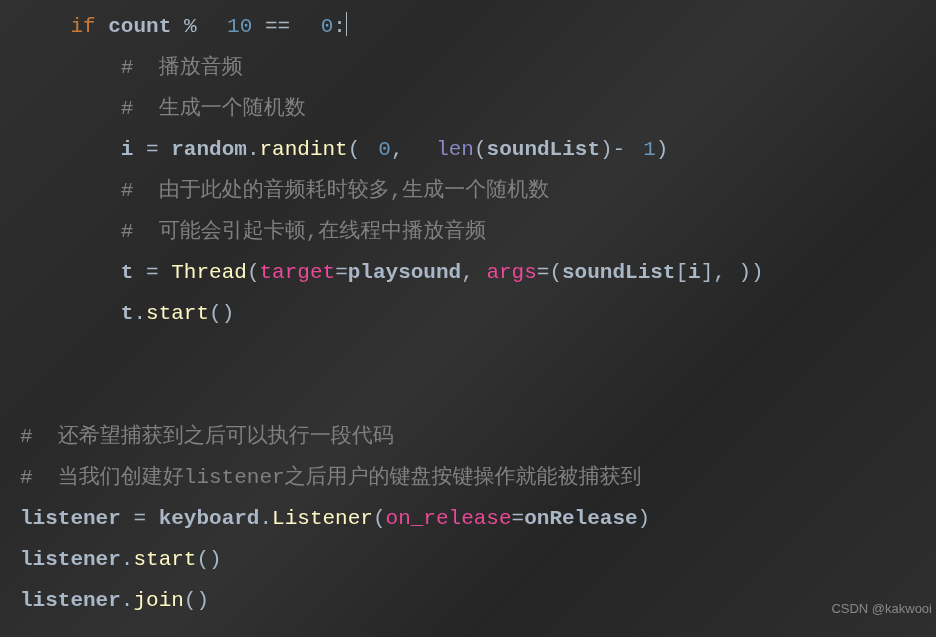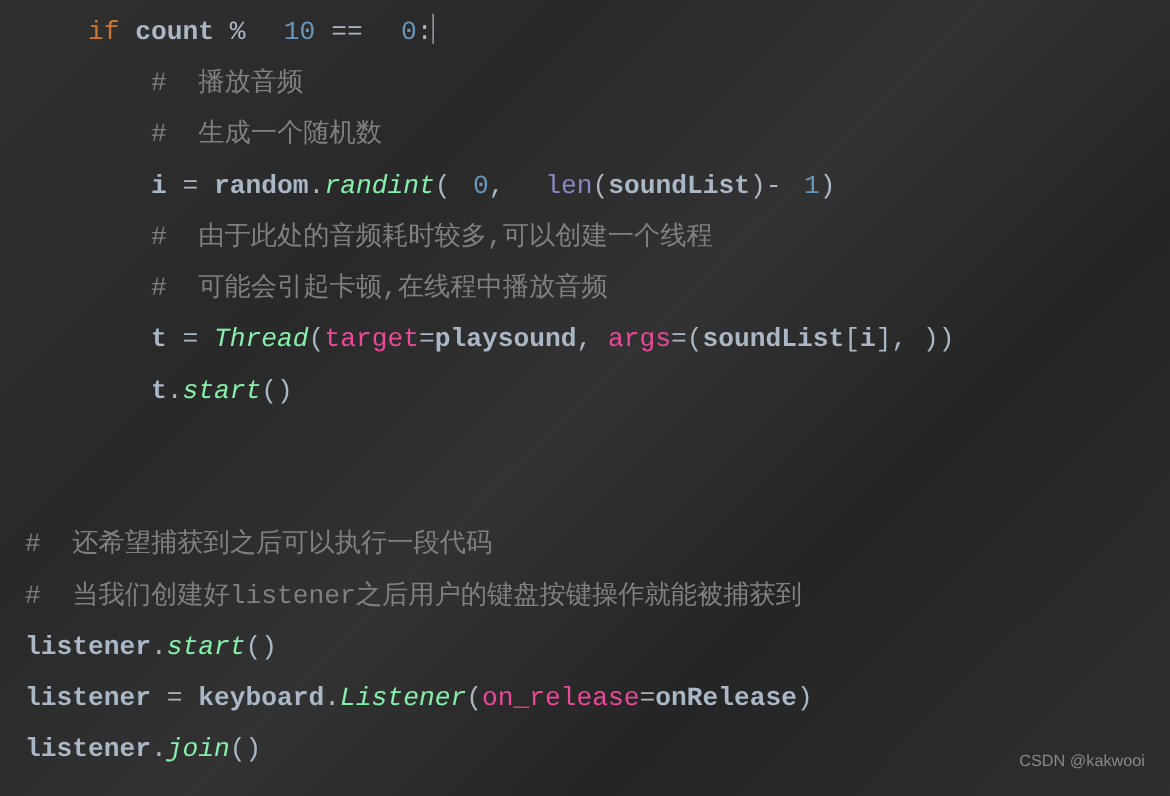--- a/index.html
+++ b/index.html
@@ -37,36 +37,36 @@
       white-space: pre;
       padding-left: 20px;
       height: 41px;
     }
     .kw { color: #cc7832; }
     .var { color: #a9b7c6; font-weight: bold; }
     .op { color: #a9b7c6; }
     .num { color: #6897bb; margin-left: 18px; }
     .punct { color: #a9b7c6; }
     .comment { color: #808080; }
-    .func { color: #86efac; font-style: italic; }
+    .func { color: #fef9c3; }
     .param { color: #ec4899; }
     .builtin { color: #8888c6; margin-left: 20px; }
     .cursor {
       display: inline-block;
       width: 1px;
       height: 24px;
       background: #a9b7c6;
       vertical-align: middle;
       position: relative;
       top: -2px;
     }
     .watermark {
       position: absolute;
       bottom: 8px;
-      right: 20px;
+      right: 4px;
       color: #888;
       font-size: 13px;
       font-family: Arial, sans-serif;
       z-index: 2;
     }
     .blank-line {
       height: 41px;
     }
   </style>
 </head>
@@ -77,36 +77,36 @@
 <div class="code-container">
 
   <div class="line"><span class="var">    </span><span class="kw">if</span><span class="var"> </span><span class="var">count</span><span class="var"> </span><span class="op">%</span><span class="var"> </span><span class="num">10</span><span class="var"> </span><span class="op">==</span><span class="var"> </span><span class="num">0</span><span class="punct">:</span><span class="cursor"></span></div>
 
   <div class="line"><span class="var">        </span><span class="comment">#  播放音频</span></div>
 
   <div class="line"><span class="var">        </span><span class="comment">#  生成一个随机数</span></div>
 
   <div class="line"><span class="var">        </span><span class="var">i</span><span class="var"> </span><span class="op">=</span><span class="var"> </span><span class="var">random</span><span class="punct">.</span><span class="func">randint</span><span class="punct">(</span><span class="num">0</span><span class="punct">, </span><span class="builtin">len</span><span class="punct">(</span><span class="var">soundList</span><span class="punct">)</span><span class="op">-</span><span class="num">1</span><span class="punct">)</span></div>
 
-  <div class="line"><span class="var">        </span><span class="comment">#  由于此处的音频耗时较多,可以创建一个线程</span></div>
+  <div class="line"><span class="var">        </span><span class="comment">#  由于此处的音频耗时较多,生成一个随机数</span></div>
 
   <div class="line"><span class="var">        </span><span class="comment">#  可能会引起卡顿,在线程中播放音频</span></div>
 
   <div class="line"><span class="var">        </span><span class="var">t</span><span class="var"> </span><span class="op">=</span><span class="var"> </span><span class="func">Thread</span><span class="punct">(</span><span class="param">target</span><span class="op">=</span><span class="var">playsound</span><span class="punct">, </span><span class="param">args</span><span class="op">=</span><span class="punct">(</span><span class="var">soundList</span><span class="punct">[</span><span class="var">i</span><span class="punct">]</span><span class="punct">, </span><span class="punct">)</span><span class="punct">)</span></div>
 
   <div class="line"><span class="var">        </span><span class="var">t</span><span class="punct">.</span><span class="func">start</span><span class="punct">(</span><span class="punct">)</span></div>
 
   <div class="blank-line"></div>
   <div class="blank-line"></div>
 
   <div class="line"><span class="comment">#  还希望捕获到之后可以执行一段代码</span></div>
 
   <div class="line"><span class="comment">#  当我们创建好listener之后用户的键盘按键操作就能被捕获到</span></div>
 
+  <div class="line"><span class="var">listener</span><span class="var"> </span><span class="op">=</span><span class="var"> </span><span class="var">keyboard</span><span class="punct">.</span><span class="func">Listener</span><span class="punct">(</span><span class="param">on_release</span><span class="op">=</span><span class="var">onRelease</span><span class="punct">)</span></div>
+
   <div class="line"><span class="var">listener</span><span class="punct">.</span><span class="func">start</span><span class="punct">(</span><span class="punct">)</span></div>
-
-  <div class="line"><span class="var">listener</span><span class="var"> </span><span class="op">=</span><span class="var"> </span><span class="var">keyboard</span><span class="punct">.</span><span class="func">Listener</span><span class="punct">(</span><span class="param">on_release</span><span class="op">=</span><span class="var">onRelease</span><span class="punct">)</span></div>
 
   <div class="line"><span class="var">listener</span><span class="punct">.</span><span class="func">join</span><span class="punct">(</span><span class="punct">)</span></div>
 
 </div>
 
 <div class="watermark">CSDN @kakwooi</div>
 
 </body></html>

